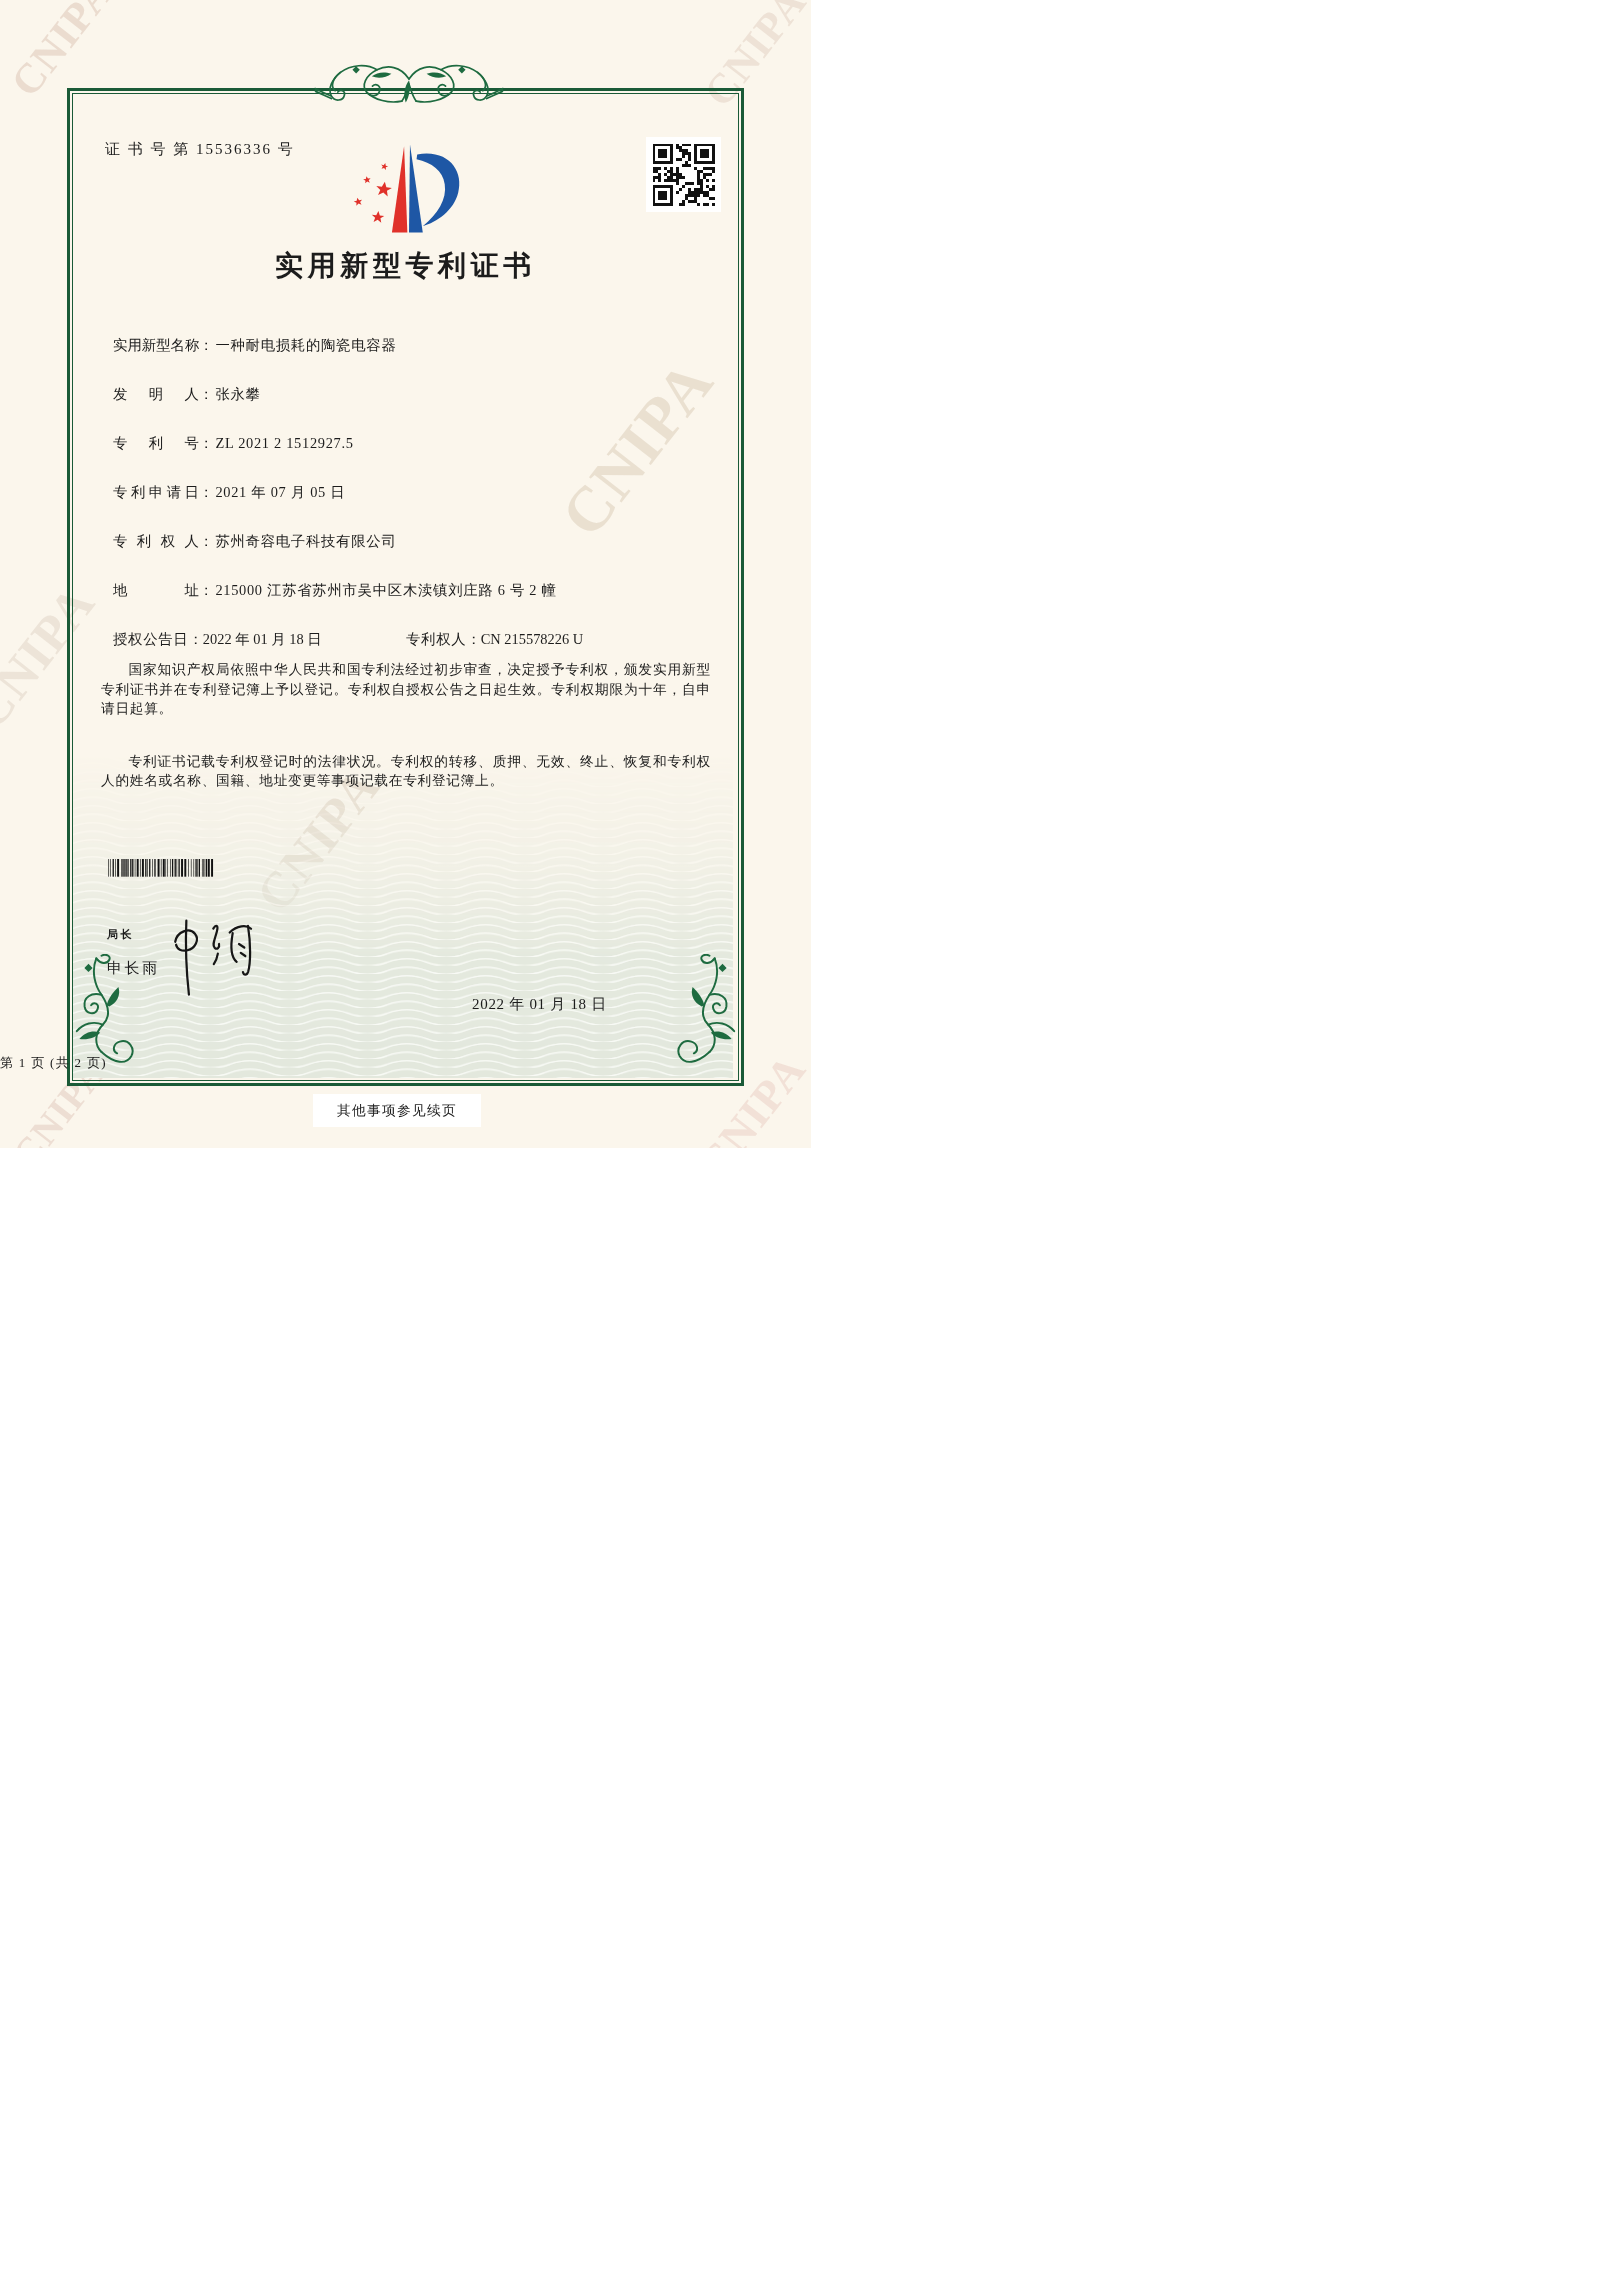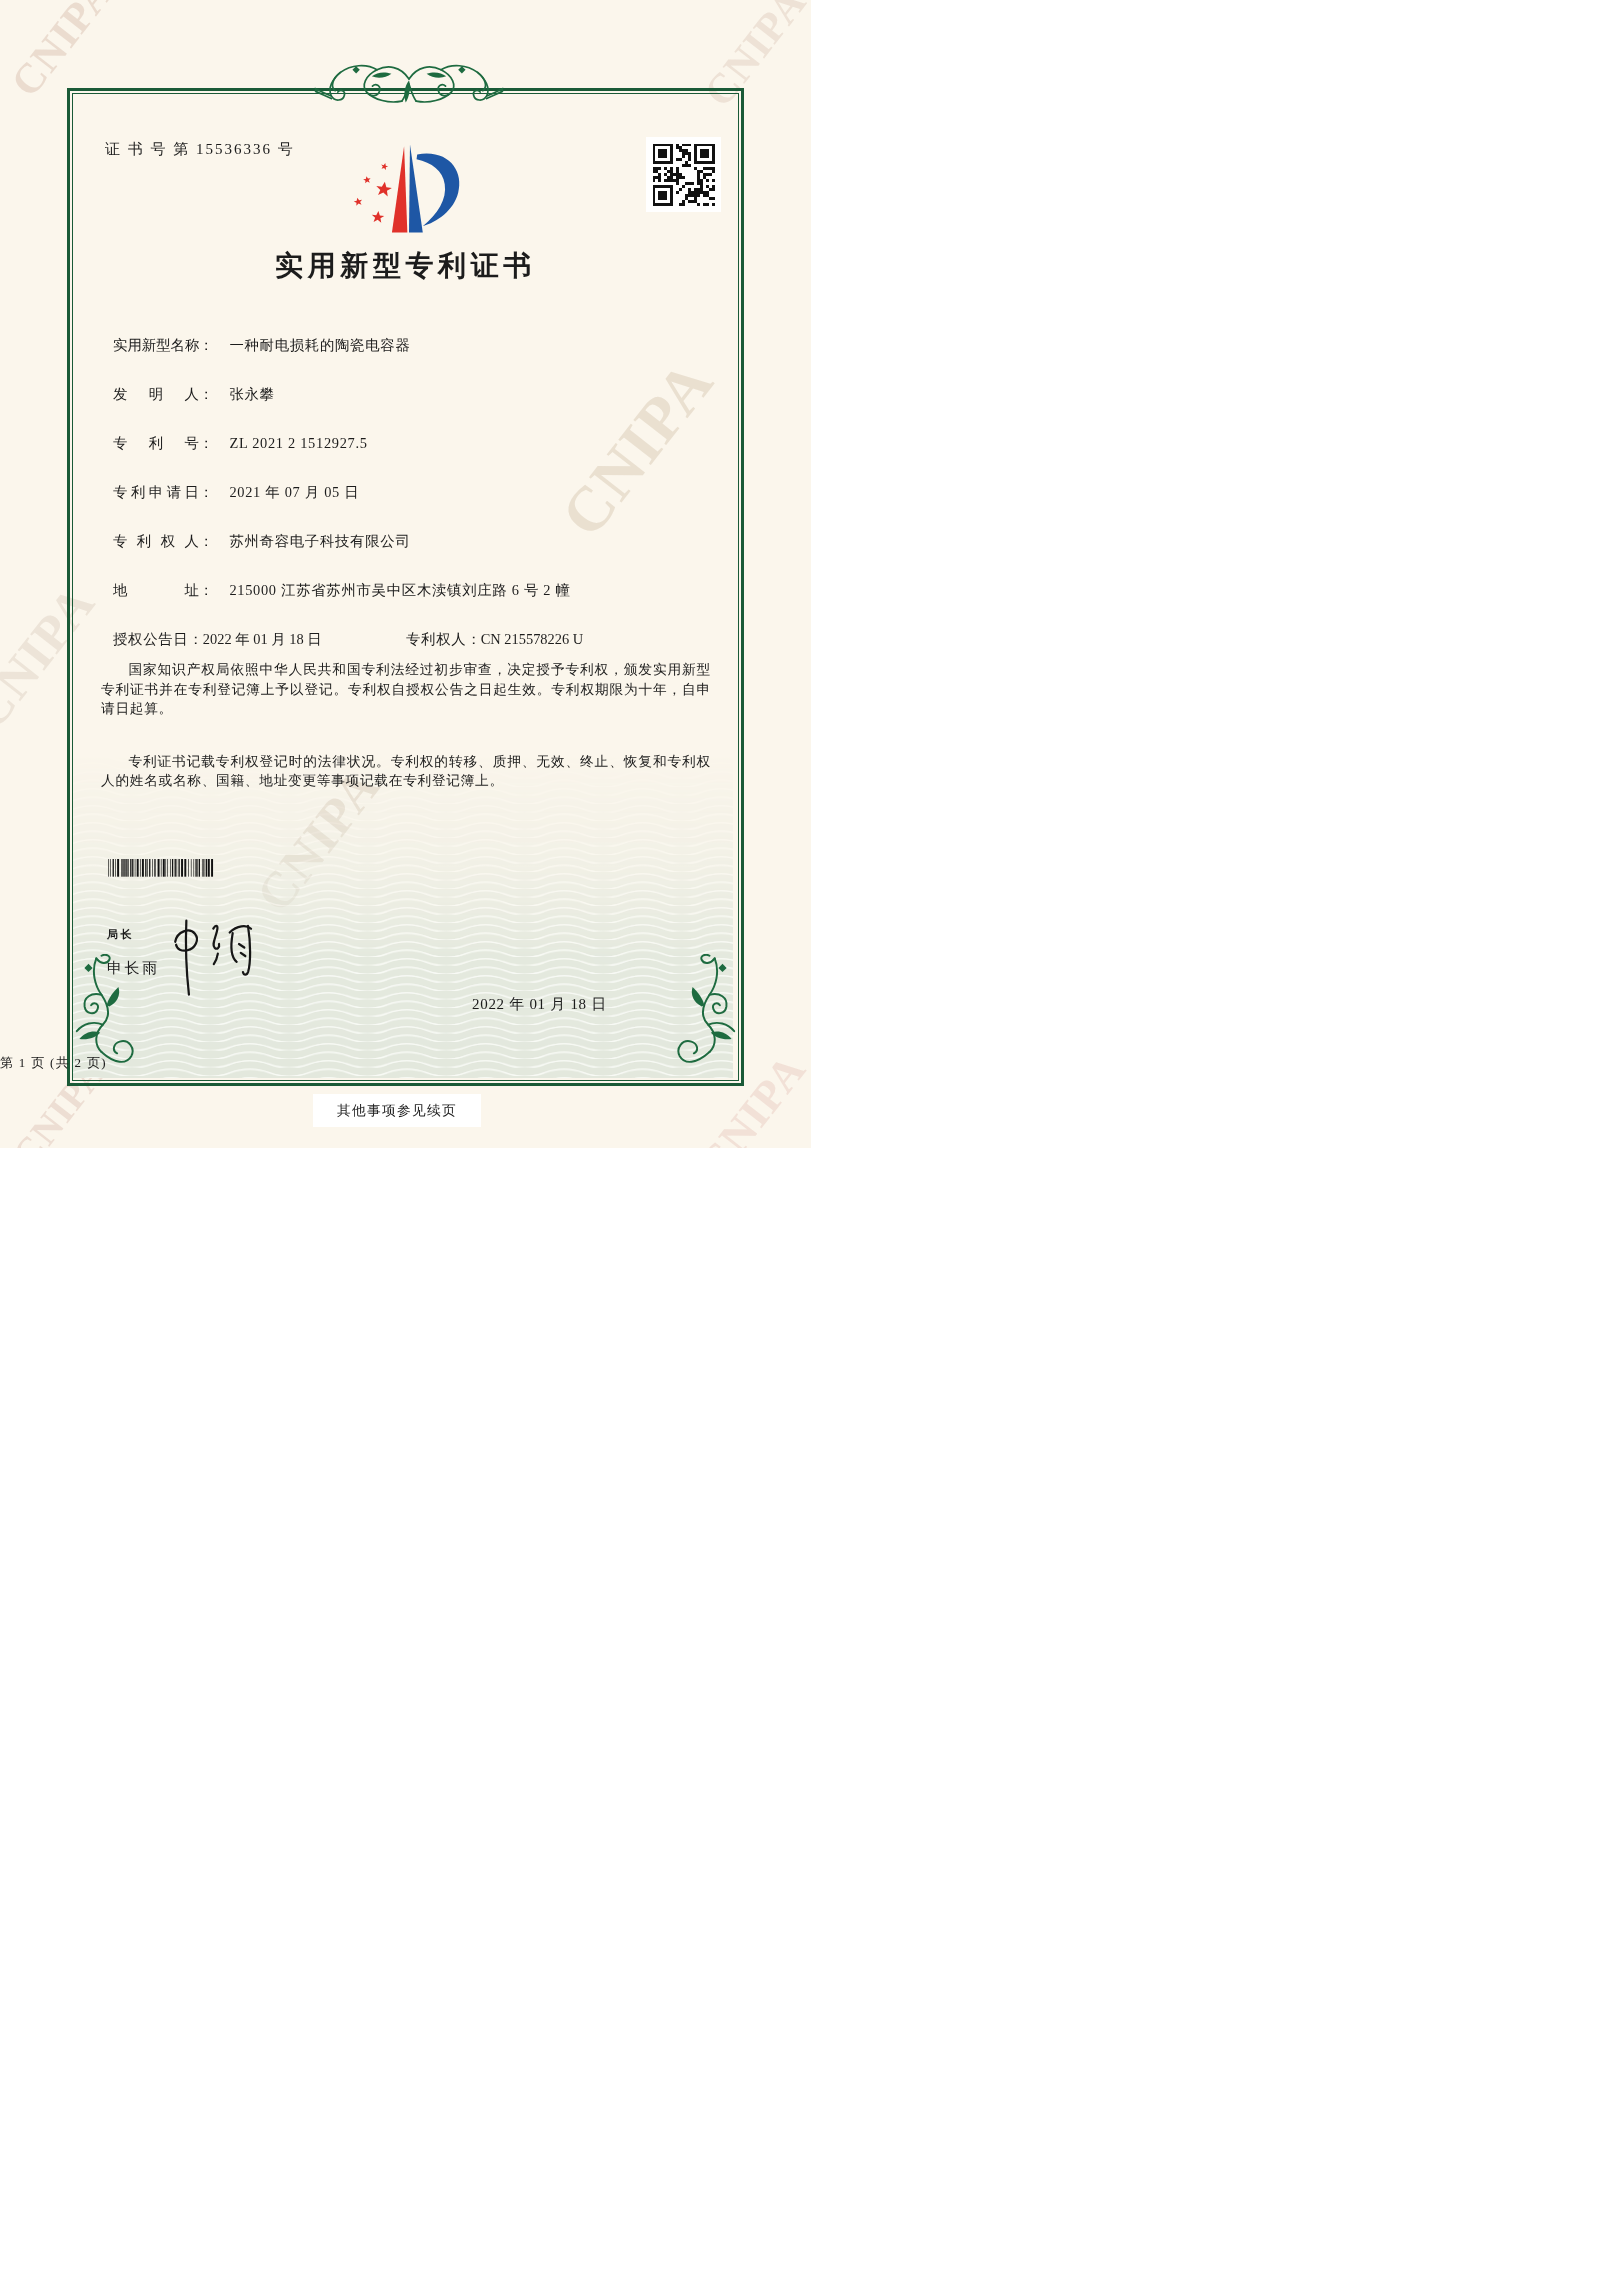--- a/index.html
+++ b/index.html
@@ -31,21 +31,21 @@
   .logo{position:absolute;left:350px;top:139px;width:118px;height:97px;}
   .qr{position:absolute;left:646px;top:137px;width:75px;height:75px;background:#fff;padding:6.5px;box-sizing:border-box;}
   .title{position:absolute;left:0;top:247px;width:811px;text-align:center;
     font-size:28px;font-weight:bold;letter-spacing:4.6px;}
 
   
   .fields{position:absolute;left:113px;top:336px;width:609px;font-size:14.4px;}
   .field{height:49px;line-height:19.6px;white-space:nowrap;}
   .f-label{display:inline-block;width:86px;text-align:justify;text-align-last:justify;vertical-align:top;}
   .f-colon{display:inline-block;vertical-align:top;}
-  .f-value{display:inline-block;margin-left:16px;vertical-align:top;letter-spacing:0.7px;text-align:right;}
+  .f-value{display:inline-block;margin-left:2px;vertical-align:top;letter-spacing:0.7px;text-align:right;}
   .grant-row{height:49px;line-height:19.6px;white-space:nowrap;}
   .g-col2{position:absolute;left:293px;display:inline-block;}
   .g-label{letter-spacing:0.7px;}
 
   
   .body-text{position:absolute;left:101px;top:660px;width:610px;font-size:13.7px;line-height:19.6px;
     text-align:justify;}
   .body-text p{margin:0;text-indent:2em;letter-spacing:0.7px;}
   .body-text p + p{margin-top:33px;}
 

